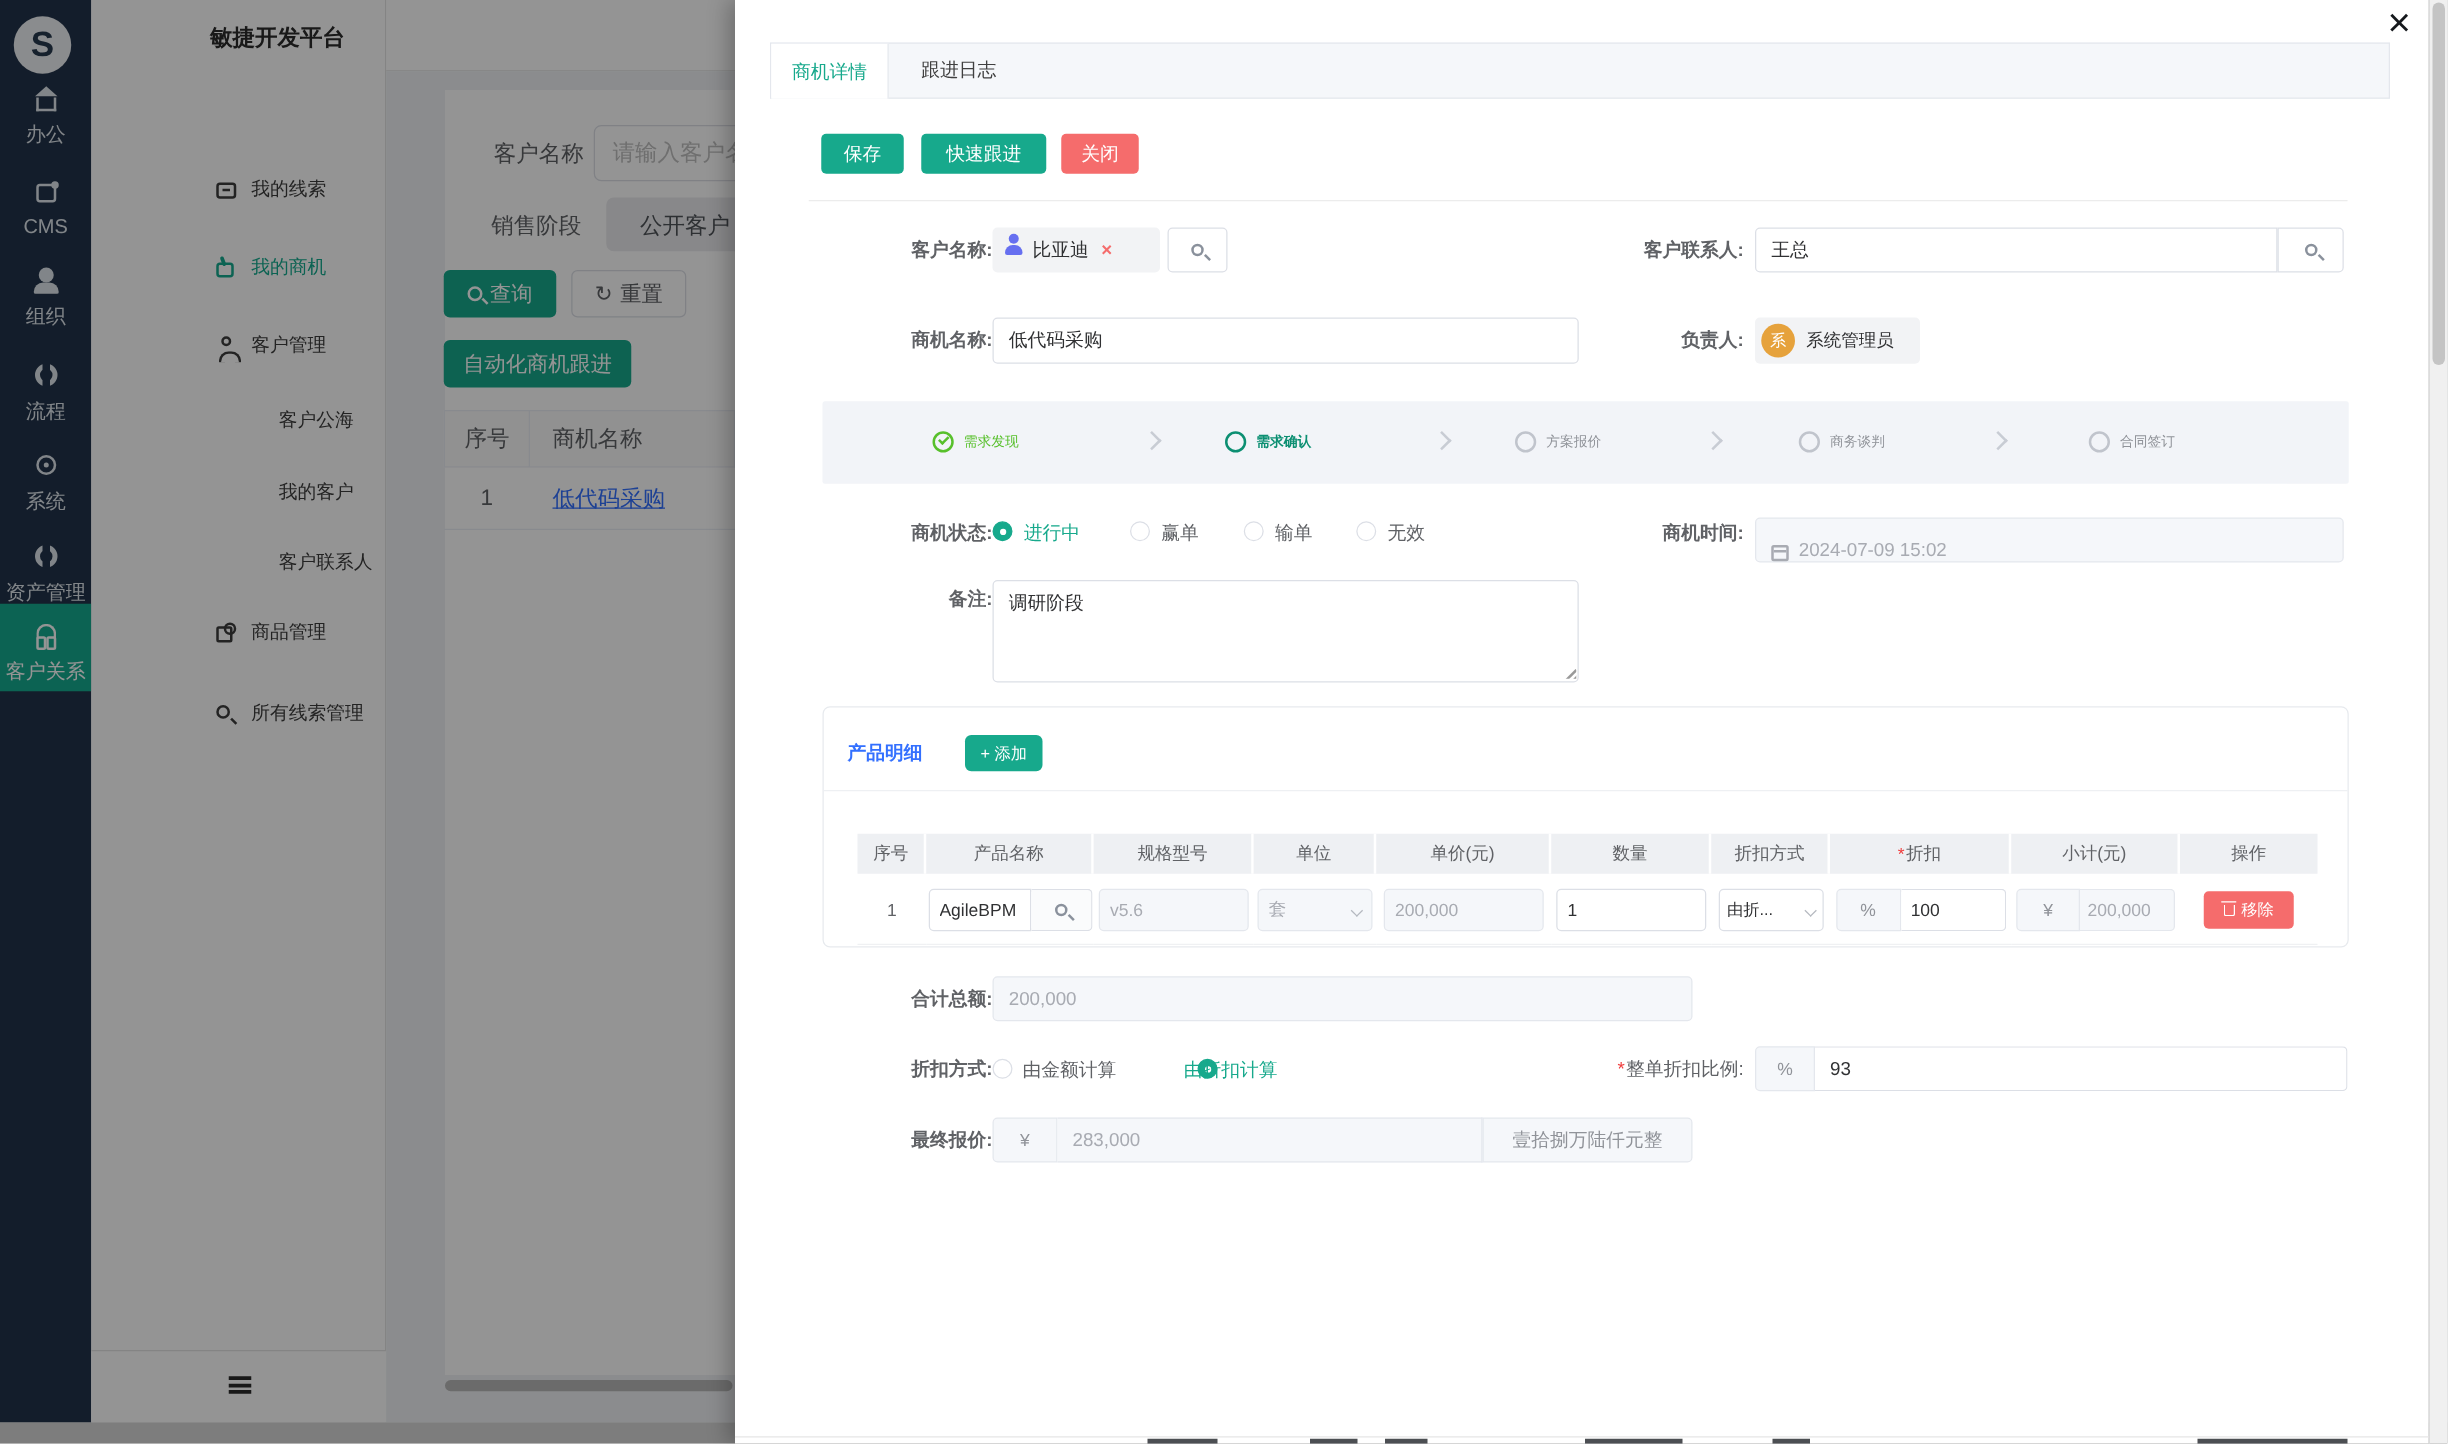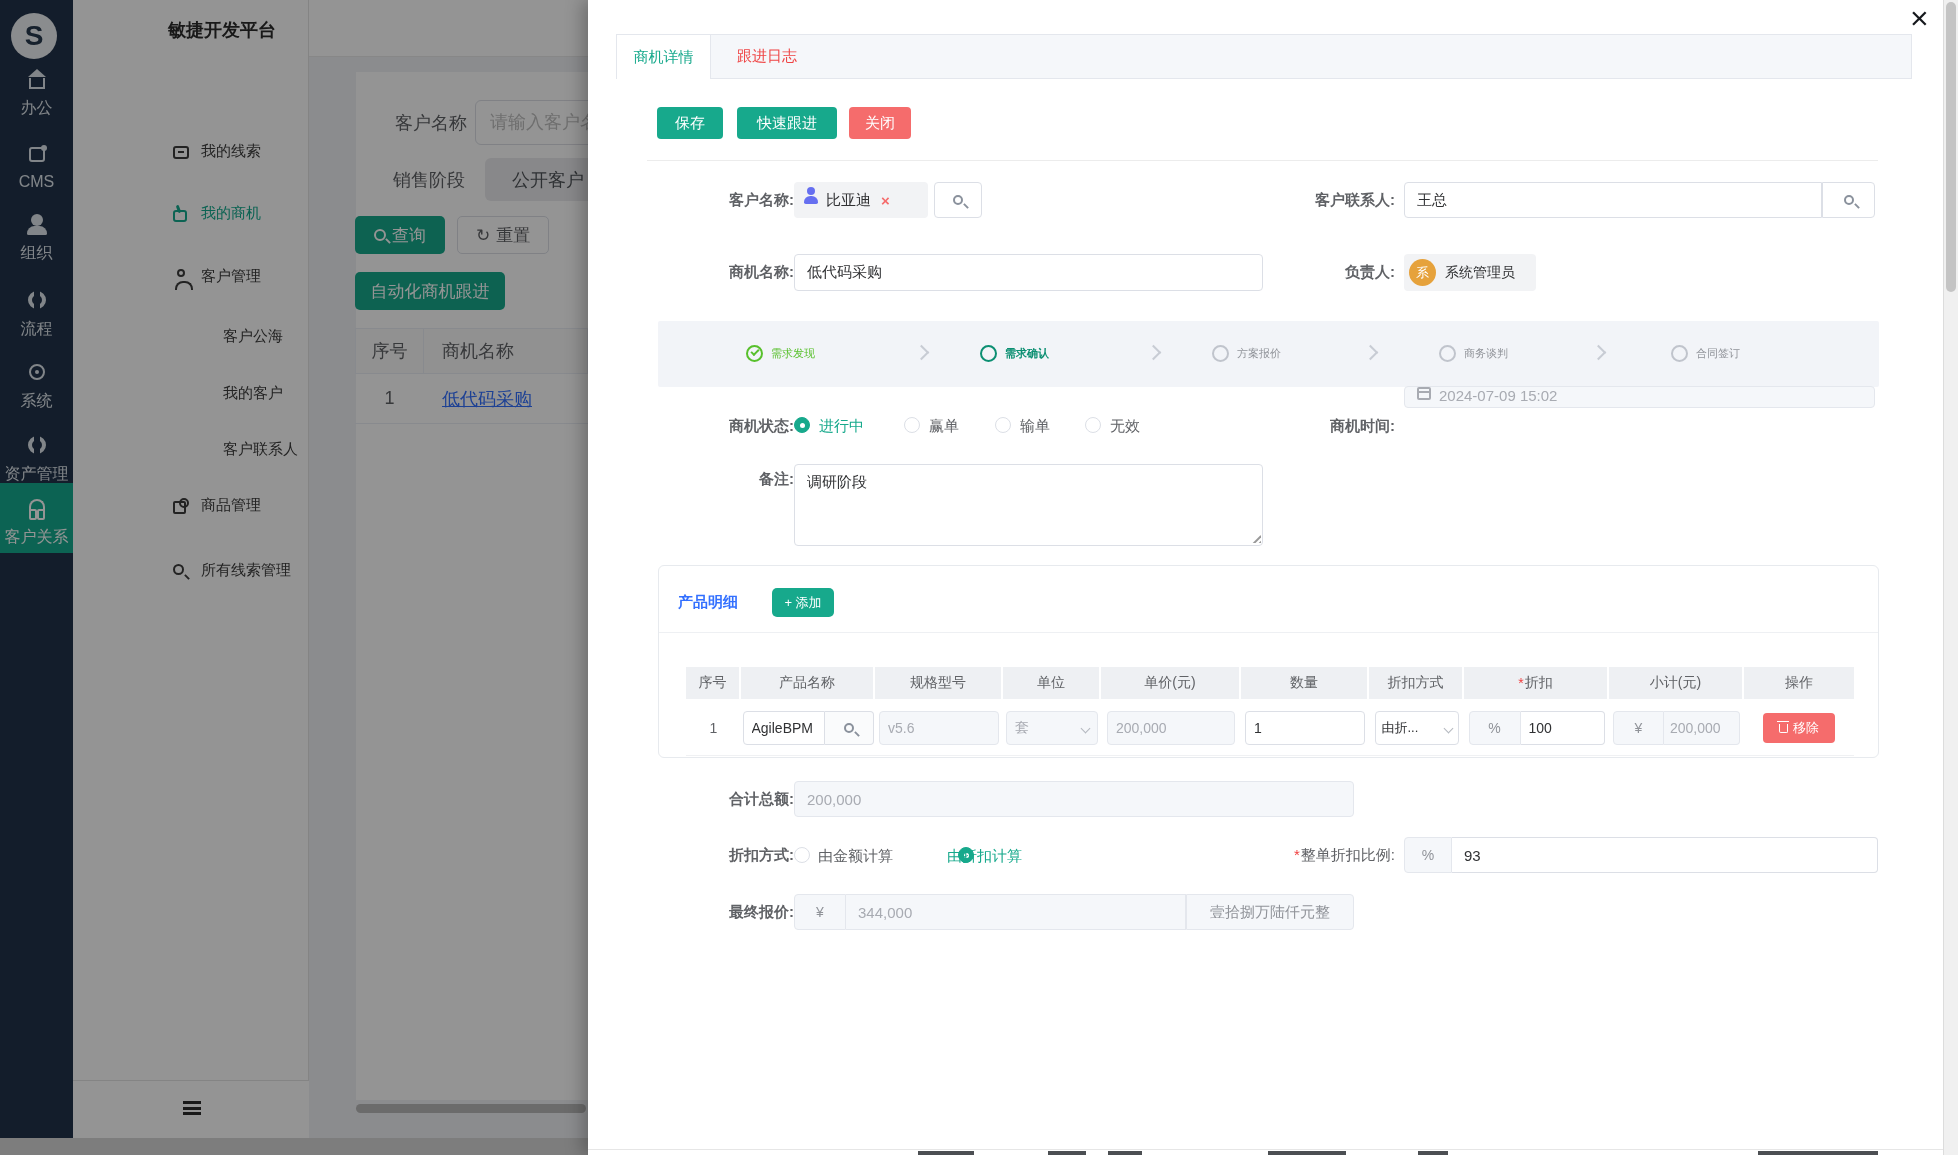--- a/index.html
+++ b/index.html
@@ -100,21 +100,21 @@
   .overlay { position:absolute; inset:0; background:rgba(0,0,0,0.42); z-index:2; }
 
   
   .drawer { position:absolute; left:588px; top:0; width:1355px; height:1155px; background:#fff;
     z-index:3; box-shadow:-6px 0 16px rgba(0,0,0,0.25); }
   .close-x { left:1322px; top:2px; font-size:32px; font-weight:300; color:#15181c; line-height:1; cursor:pointer; }
   .tabstrip { left:28px; top:34px; width:1296px; height:45px; background:#f5f7fa; border:1px solid #e4e7ed; }
   .tab { position:absolute; top:0; height:43px; display:flex; align-items:center; justify-content:center;
     font-size:15px; cursor:pointer; }
   .tab.active { left:0; width:94px; background:#fff; border-right:1px solid #e4e7ed; color:#17a98c; height:44px; }
-  .tab.idle { left:94px; width:112px; color:#ef4444; }
+  .tab.idle { left:94px; width:112px; color:#404040; }
   .act-btn { position:absolute; top:107px; height:32px; border-radius:4px; color:#fff; font-size:15px;
     display:flex; align-items:center; justify-content:center; cursor:pointer; }
   .divider { left:59px; top:160px; width:1231px; height:1px; background:#ececec; }
 
   .f-label { font-size:15px; color:#606266; text-align:right; width:120px;font-weight:bold; }
   .inp { border:1px solid #dcdfe6; border-radius:4px; font-size:15px; color:#303133; padding:0 12px;
     background:#fff; width:100%; height:100%; }
   .inp.disabled { background:#f5f7fa; border-color:#e4e7ed; color:#a8abb2; }
   .tag { background:#f2f3f5; border-radius:4px; display:flex; align-items:center; }
   .p-icon { width:14px; height:8px; position:relative; margin:0 8px 0 10px; }
@@ -382,21 +382,21 @@
     <div class="abs f-label" style="left:86px; top:417px;">商机状态:</div>
     <span class="abs radio sel" style="left:206px; top:417px;"></span>
     <span class="abs r-lbl sel" style="left:231px; top:417px;">进行中</span>
     <span class="abs radio" style="left:316px; top:417px;"></span>
     <span class="abs r-lbl" style="left:341px; top:417px;">赢单</span>
     <span class="abs radio" style="left:407px; top:417px;"></span>
     <span class="abs r-lbl" style="left:432px; top:417px;">输单</span>
     <span class="abs radio" style="left:497px; top:417px;"></span>
     <span class="abs r-lbl" style="left:522px; top:417px;">无效</span>
     <div class="abs f-label" style="left:687px; top:417px;">商机时间:</div>
-    <div class="abs inp disabled" style="left:816px; top:386px; width:471px; height:22px; display:flex; align-items:flex-start;">
+    <div class="abs inp disabled" style="left:816px; top:414px; width:471px; height:36px; display:flex; align-items:flex-end;">
       <span class="cal"></span>
       <span>2024-07-09 15:02</span>
     </div>
 
     
     <div class="abs f-label" style="left:86px; top:470px;">备注:</div>
     <textarea class="abs remark" style="">调研阶段</textarea>
     <span class="abs grip"></span>
 
     
@@ -480,21 +480,21 @@
     </div>
     <div class="grp" style="left:816px; top:837px; width:474px; height:36px;">
       <span class="pre" style="width:48px;">%</span>
       <span class="val">93</span>
     </div>
 
     
     <div class="abs f-label" style="left:86px; top:903px;">最终报价:</div>
     <div class="grp all-dis" style="left:206px; top:894px; width:560px; height:36px;">
       <span class="pre" style="width:52px;">¥</span>
-      <span class="val" style="border-radius:0;">344,000</span>
+      <span class="val" style="border-radius:0;">283,000</span>
       <span class="suffix" style="width:168px;">壹拾捌万陆仟元整</span>
     </div>
 
     
     <div class="abs clipline"></div>
     <span class="clip-dash" style="left:330px; width:56px;"></span>
     <span class="clip-dash" style="left:460px; width:38px;"></span>
     <span class="clip-dash" style="left:520px; width:34px;"></span>
     <span class="clip-dash" style="left:680px; width:78px;"></span>
     <span class="clip-dash" style="left:830px; width:30px;"></span>

